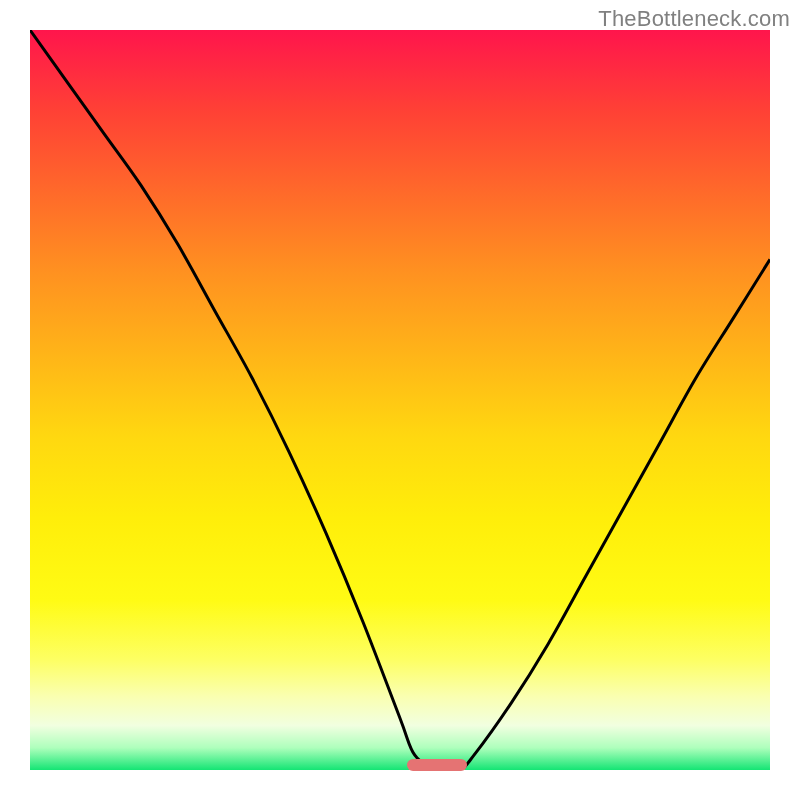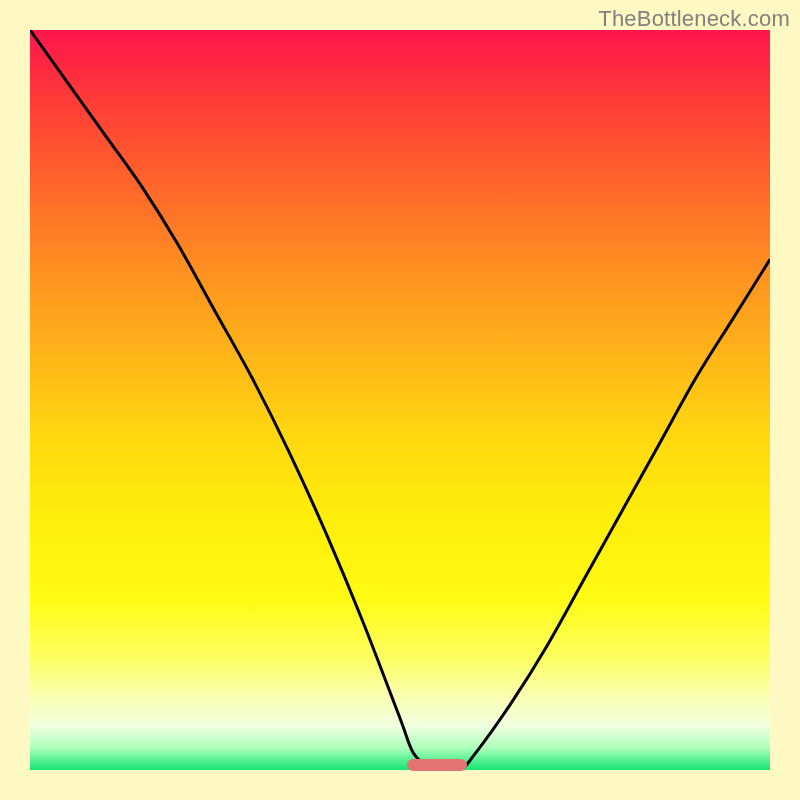--- a/index.html
+++ b/index.html
@@ -1,21 +1,21 @@
 <!DOCTYPE html>
 <html><head>
 <meta charset="utf-8">
 <style>
   * { margin: 0; padding: 0; box-sizing: border-box; }
   html, body { width: 800px; height: 800px; background: #000; overflow: hidden; }
   .canvas {
     position: relative;
     width: 800px;
     height: 800px;
-    background: #fef9c3;
+    background: #ffffff;
   }
   .watermark {
     position: absolute;
     top: 6px;
     right: 10px;
     color: #808080;
     font-family: Arial, Helvetica, sans-serif;
     font-size: 22px;
     letter-spacing: 0.2px;
     z-index: 3;

